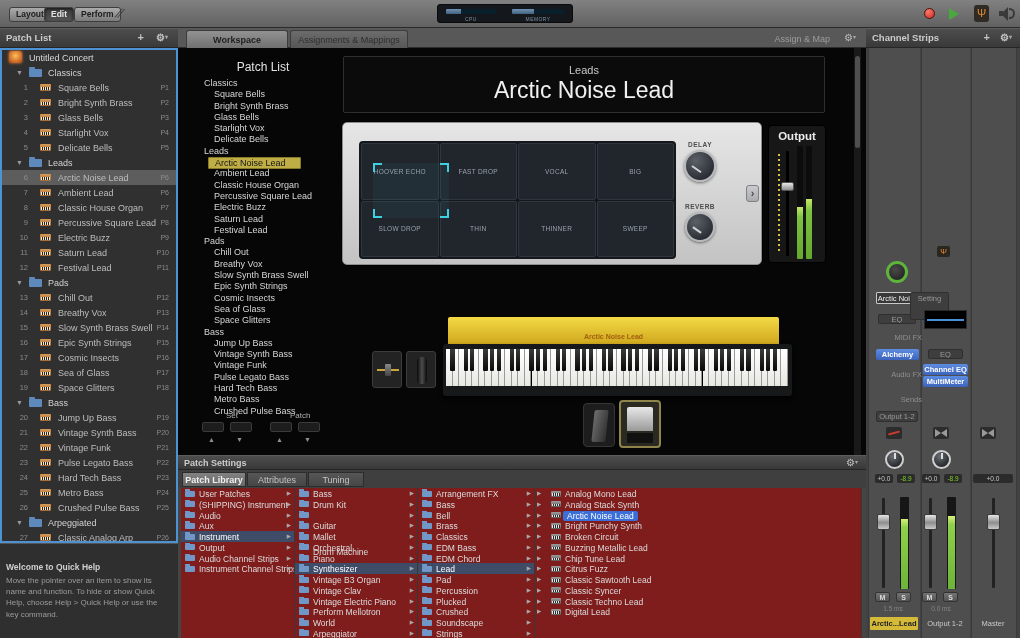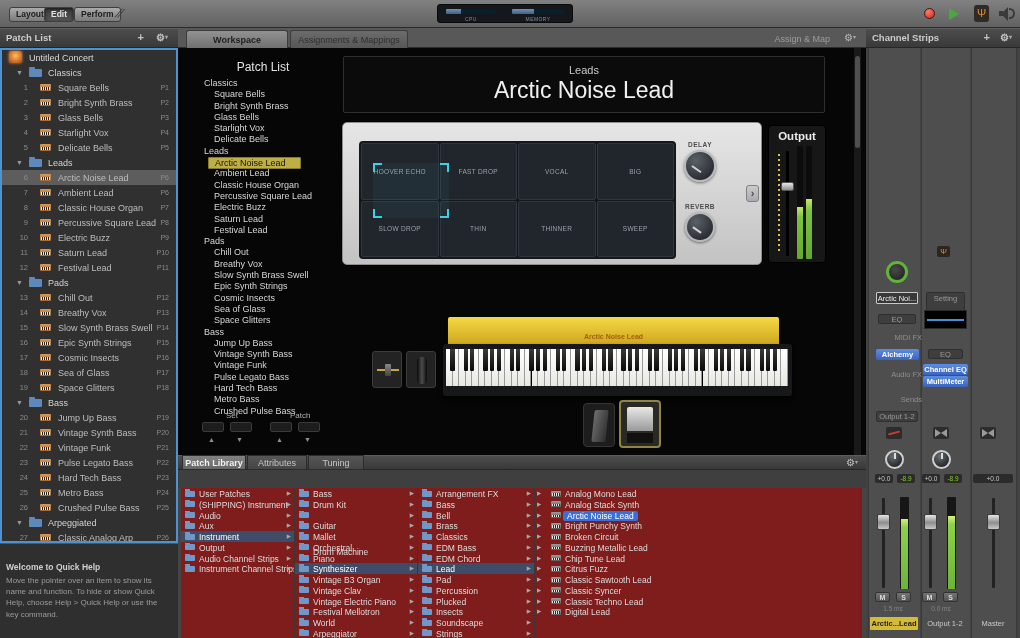--- a/index.html
+++ b/index.html
@@ -161,21 +161,21 @@
   #pedal2::after{content:"";position:absolute;left:6px;top:5px;width:26px;height:24px;
     background:linear-gradient(#e8e8e8,#9a9a9a);border-radius:2px 2px 0 0;}
   #pedal2::before{content:"";position:absolute;left:6px;top:31px;width:26px;height:10px;background:#111;}
 
   
   #bottom{position:absolute;left:178px;top:455px;width:688px;height:183px;background:#3f3f3f;}
   #bp-hdr{left:0;top:0;width:688px;height:15px;position:absolute;background:linear-gradient(#4d4d4d,#393939);
     border-top:1px solid #5c5c5c;border-bottom:1px solid #262626;}
   #bp-hdr .ttl{position:absolute;left:6px;top:2px;font-size:9px;font-weight:bold;color:#ccc;}
   #bp-gear{position:absolute;right:8px;top:1px;color:#c3c3c3;font-size:10px;}
-  .btab{position:absolute;top:0;height:15px;font-size:9px;display:flex;align-items:center;justify-content:center;
+  .btab{position:absolute;top:17px;height:15px;font-size:9px;display:flex;align-items:center;justify-content:center;
     border:1px solid #2c2c2c;color:#c4c4c4;background:linear-gradient(#565656,#464646);text-align:center;}
   .btab.active{background:linear-gradient(#828282,#676767);color:#f0f0f0;font-weight:bold;}
   #btab-0{left:4px;width:64px;} #btab-1{left:69px;width:60px;} #btab-2{left:130px;width:56px;}
   #lib{position:absolute;left:0;top:33px;width:688px;height:150px;background:#454545;overflow:hidden;}
   .lcol{position:absolute;top:0;height:186px;background:#7f1d1d;border-right:1px solid #373737;overflow:hidden;}
   .lrow{position:relative;height:10.75px;font-size:8.5px;color:#dcdcdc;white-space:nowrap;}
   .lrow.sel{background:#3e4c68;color:#fff;}
   .lfold{position:absolute;left:4px;top:2.5px;width:10px;height:6px;background:#6f97c8;border-radius:1px;}
   .lfold::before{content:"";position:absolute;left:0;top:-1.5px;width:5px;height:1.5px;background:#6f97c8;}
   .lpic{position:absolute;left:16px;top:2.5px;width:10px;height:6px;border-radius:1px;background:linear-gradient(#9a9a9a,#5e5e5e);}
@@ -765,21 +765,21 @@
             <span class="ltext" style="left: 18px;">Vintage Clav</span>
             <span class="larr">▶</span>
           </div>
           <div class="lrow">
             <span class="lfold"></span>
             <span class="ltext" style="left: 18px;">Vintage Electric Piano</span>
             <span class="larr">▶</span>
           </div>
           <div class="lrow">
             <span class="lfold"></span>
-            <span class="ltext" style="left: 18px;">Festival Mellotron</span>
+            <span class="ltext" style="left: 18px;">Perform Mellotron</span>
             <span class="larr">▶</span>
           </div>
           <div class="lrow">
             <span class="lfold"></span>
             <span class="ltext" style="left: 18px;">World</span>
             <span class="larr">▶</span>
           </div>
           <div class="lrow">
             <span class="lfold"></span>
             <span class="ltext" style="left: 18px;">Arpeggiator</span>
@@ -837,21 +837,21 @@
             <span class="ltext" style="left: 18px;">Percussion</span>
             <span class="larr">▶</span>
           </div>
           <div class="lrow">
             <span class="lfold"></span>
             <span class="ltext" style="left: 18px;">Plucked</span>
             <span class="larr">▶</span>
           </div>
           <div class="lrow">
             <span class="lfold"></span>
-            <span class="ltext" style="left: 18px;">Insects</span>
+            <span class="ltext" style="left: 18px;">Crushed</span>
             <span class="larr">▶</span>
           </div>
           <div class="lrow">
             <span class="lfold"></span>
             <span class="ltext" style="left: 18px;">Soundscape</span>
             <span class="larr">▶</span>
           </div>
           <div class="lrow">
             <span class="lfold"></span>
             <span class="ltext" style="left: 18px;">Strings</span>
@@ -949,21 +949,21 @@
     <div class="fcap" style="left:11px;top:486px;"></div>
     <div class="smeter" style="left:34px;top:469px;">
         <div class="smfill" style="height:76%;"></div>
       </div>
     <div class="msbtn" style="left:9px;top:564px;">M</div>
     <div class="msbtn" style="left:30px;top:564px;">S</div>
     <div class="lat" style="left:5px;top:577px;">1.5 ms</div>
     <div class="sname yellow" style="left:4px;top:589px;width:48px;">Arctic...Lead</div>
 
     <div id="tuner-mini">Ψ</div>
-    <div class="slot-box" style="left:60px;top:264px;width:39px;height:28px;line-height:11px;">Setting</div>
+    <div class="slot-box" style="left:44px;top:264px;width:39px;height:28px;line-height:11px;">Setting</div>
     <div id="eq-thumb"></div>
     <div class="slot-box" style="left:62px;top:321px;width:35px;height:10px;">EQ</div>
     <div class="slot-blue" style="left:57px;top:336px;width:45px;height:11px;">Channel EQ</div>
     <div class="slot-blue" style="left:57px;top:348px;width:45px;height:11px;">MultiMeter</div>
     <div class="mini-icon mast" style="left:67px;top:399px;"></div>
     <div class="pan" style="left:66px;top:422px;"></div>
     <div class="valbox" style="left:56px;top:446px;">+0.0</div>
     <div class="valbox grn" style="left:78px;top:446px;">-8.9</div>
     <div class="ftrack" style="left:63px;top:470px;"></div>
     <div class="fcap" style="left:58px;top:486px;"></div>

